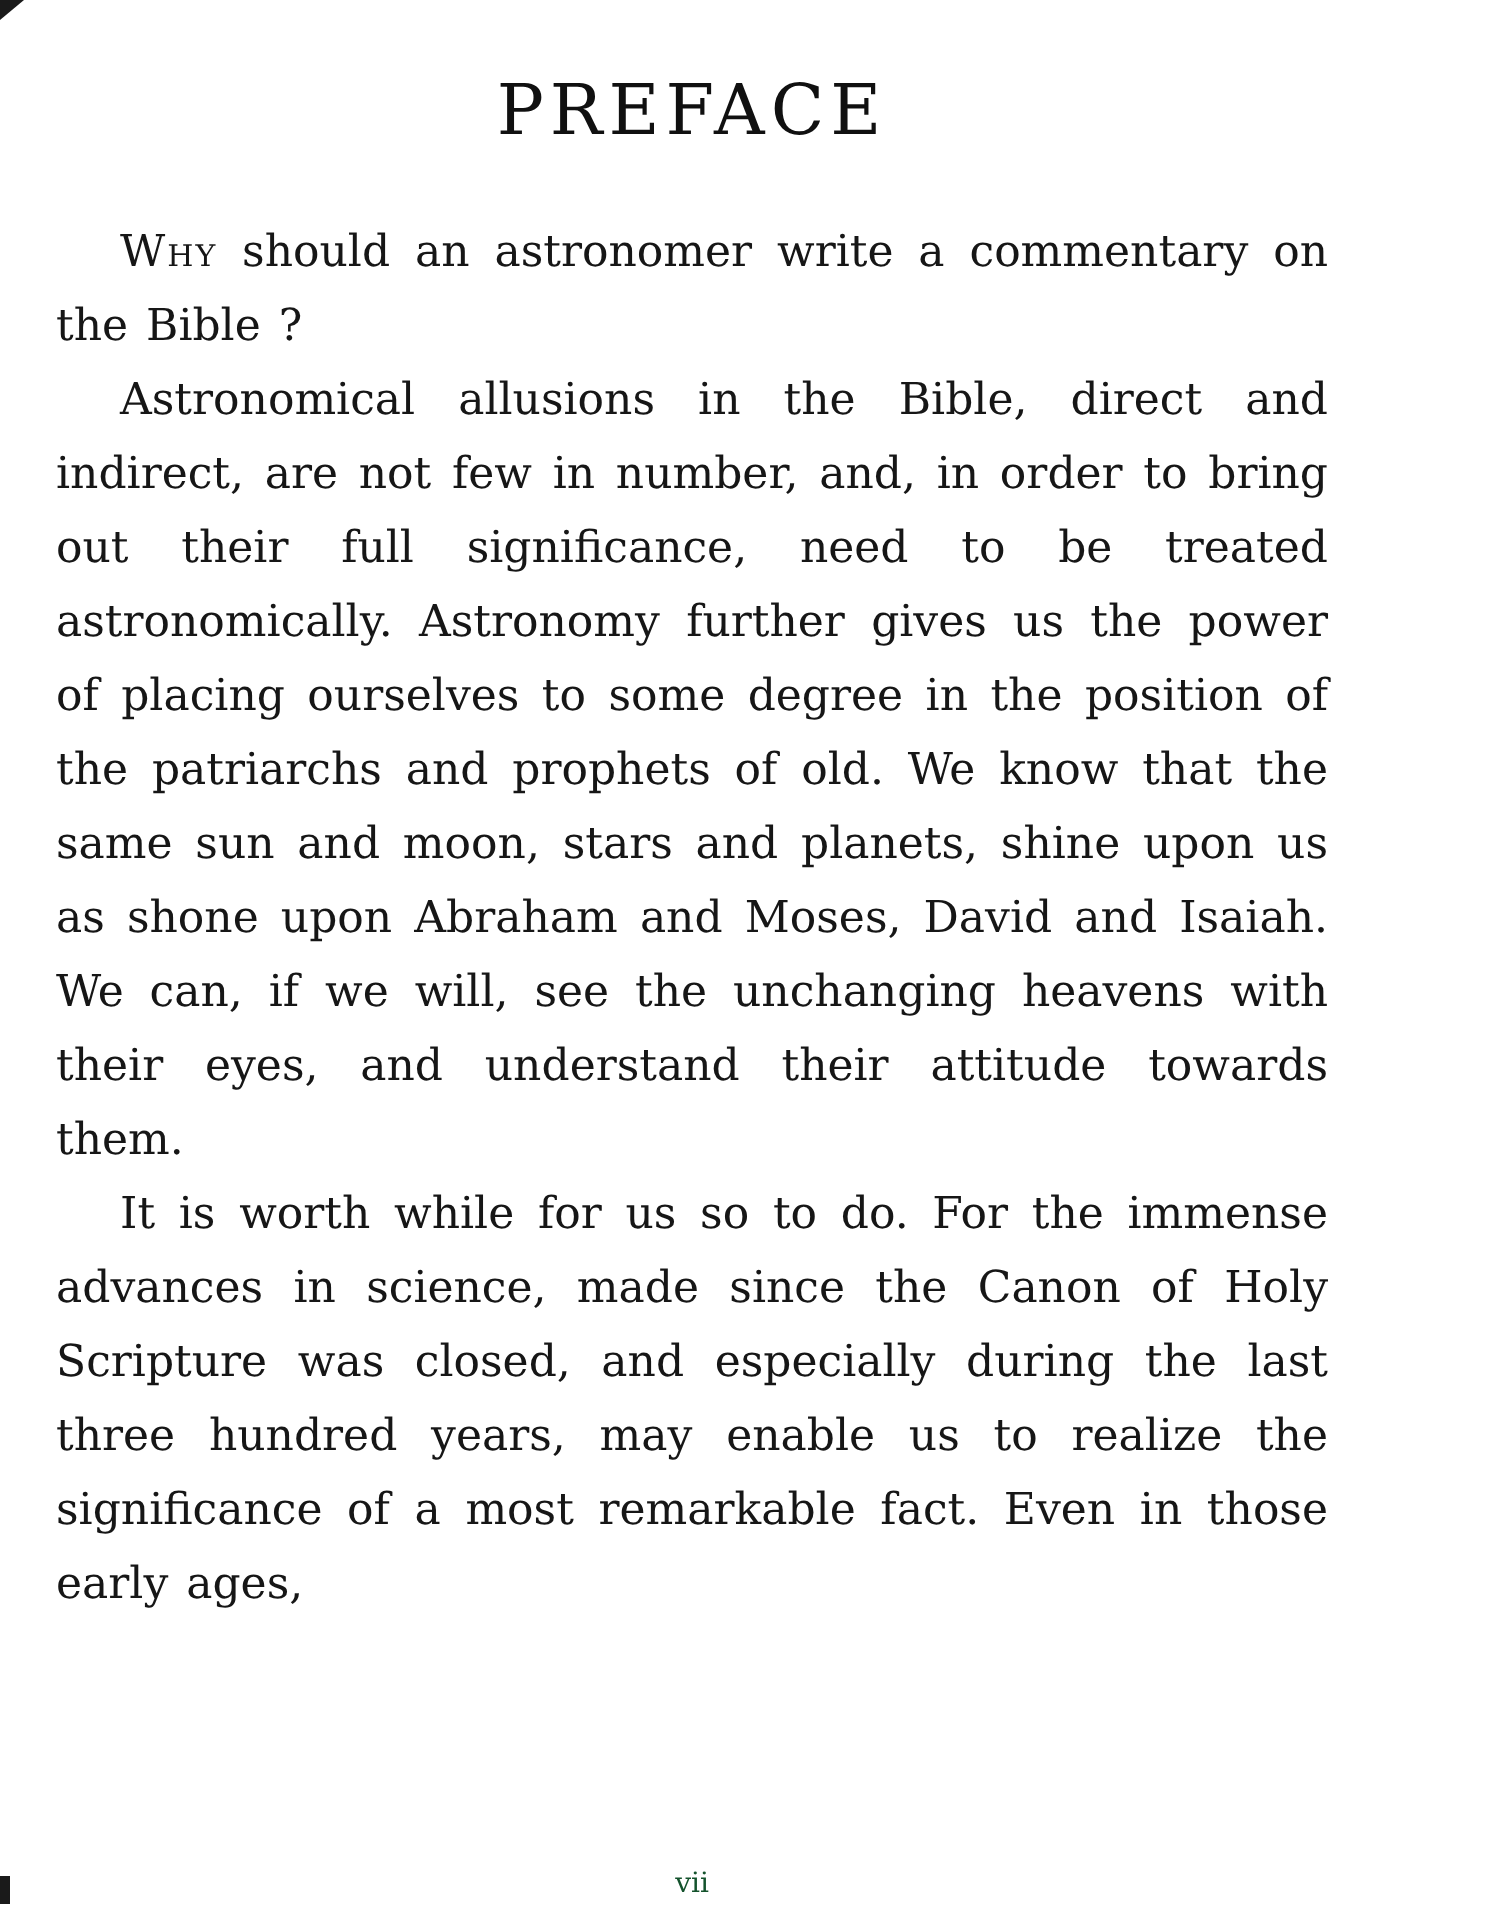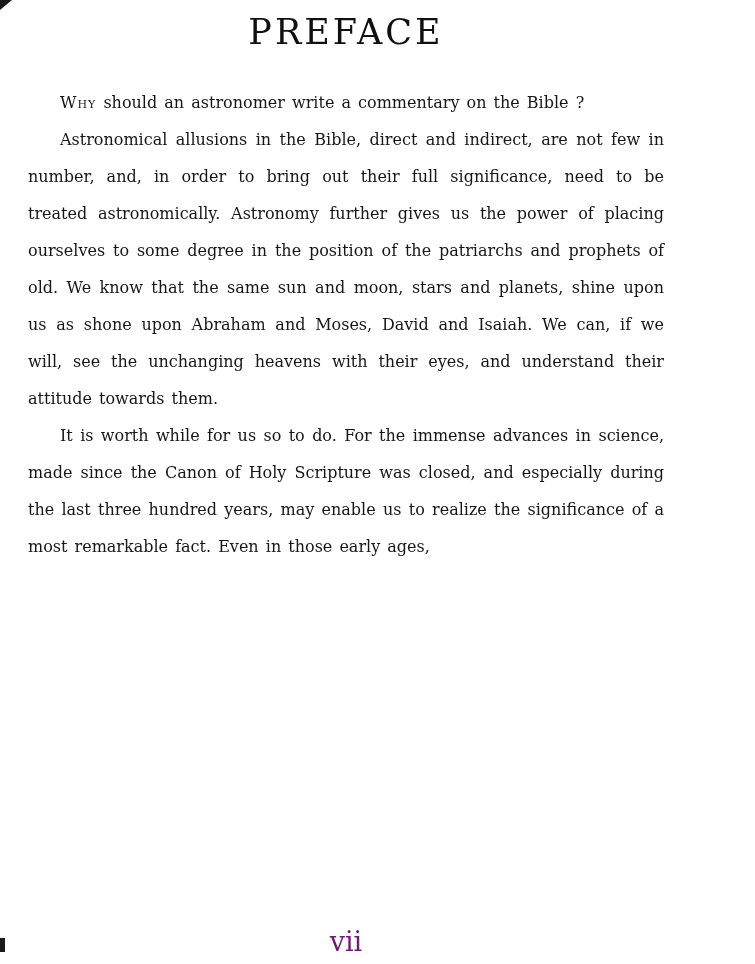--- a/index.html
+++ b/index.html
@@ -8,52 +8,52 @@
     background: #ffffff;
   }
   .page {
     position: relative;
     width: 692px;
     height: 964px;
     box-sizing: border-box;
     background: #ffffff;
     color: #141414;
     font-family: "DejaVu Serif", "Liberation Serif", serif;
-    padding: 4px 28px 8px 28px;
+    padding: 28px 28px 8px 28px;
     display: flex;
     flex-direction: column;
     overflow: hidden;
   }
   .title {
     text-align: center;
     font-size: 35px;
     font-weight: 400;
     letter-spacing: 3px;
     margin: 8px 0 32px 0;
     color: #101010;
   }
   .body-text p {
     margin: 0;
-    font-size: 16px;
+    font-size: 22px;
     line-height: 37px;
     text-align: justify;
     text-indent: 32px;
     word-spacing: 2px;
     color: #161616;
   }
   .lead {
     font-variant: small-caps;
     letter-spacing: 1px;
   }
   .page-number {
     margin-top: auto;
     text-align: center;
-    font-size: 27px;
+    font-size: 14px;
     line-height: 28px;
-    color: #701a75;
+    color: #14532d;
   }
   
   .artifact-top-left {
     position: absolute;
     top: 0;
     left: 0;
     width: 0;
     height: 0;
     border-top: 10px solid #1a1a1a;
     border-right: 12px solid transparent;

